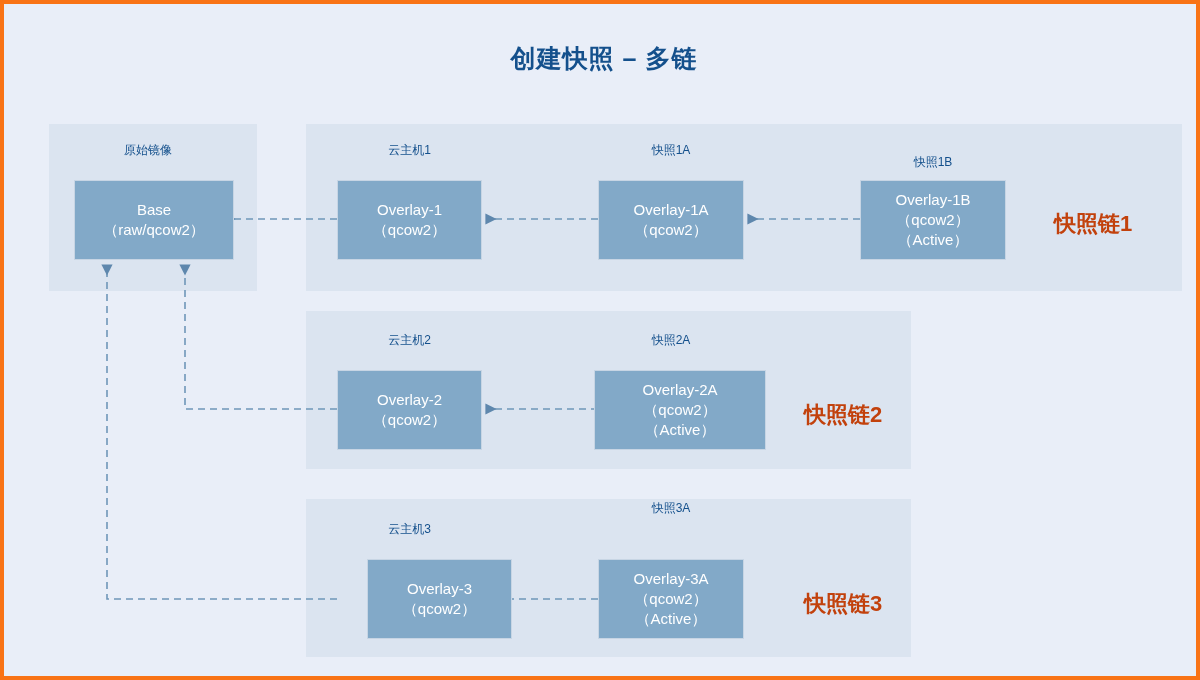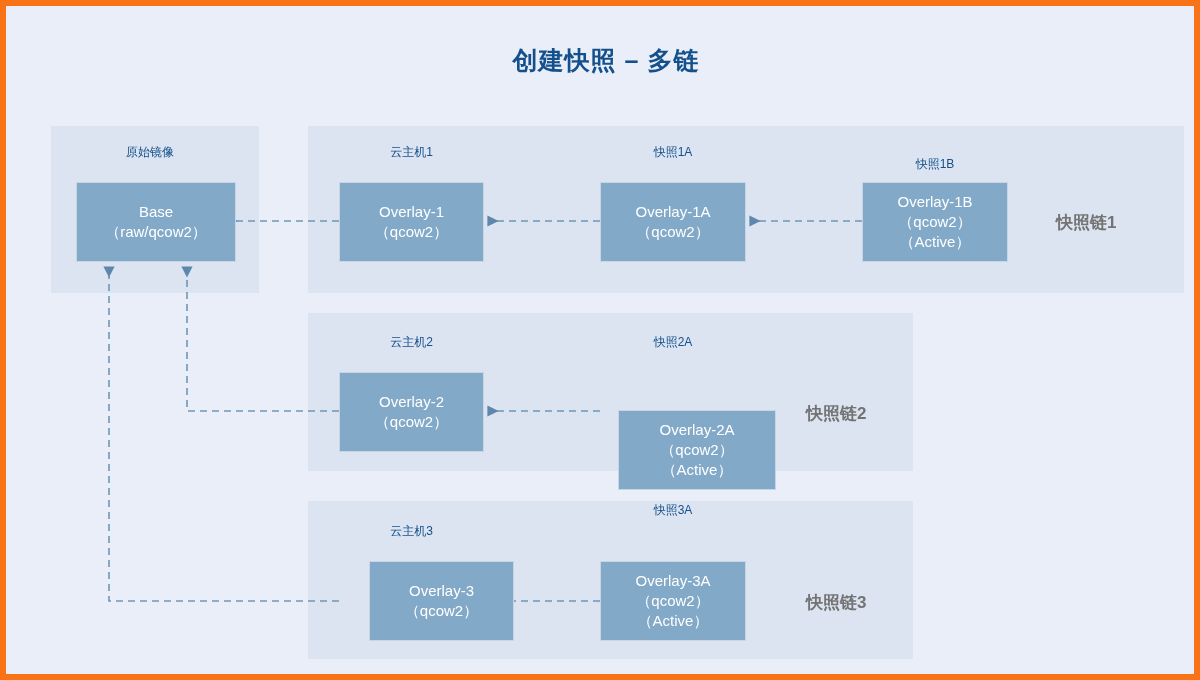--- a/index.html
+++ b/index.html
@@ -8,21 +8,21 @@
     background: #ffffff;
   }
   body {
     font-family: "Liberation Sans", "DejaVu Sans", sans-serif;
   }
   #canvas {
     position: relative;
     width: 1200px;
     height: 680px;
     background: #e9eef8;
-    border: 6px solid #f97316;
+    border: 4px solid #f97316;
     box-sizing: border-box;
     overflow: hidden;
   }
   .title {
     position: absolute;
     left: 0;
     top: 38px;
     width: 1200px;
     text-align: center;
     font-size: 25px;
@@ -57,23 +57,23 @@
     justify-content: center;
     color: #ffffff;
     font-size: 15px;
     line-height: 20px;
     text-align: center;
   }
   .box .ln { display: block; white-space: nowrap; }
 
   .chain-tag {
     position: absolute;
-    font-size: 17px;
+    font-size: 22px;
     font-weight: bold;
-    color: #737373;
+    color: #c2410c;
     white-space: nowrap;
   }
 
   svg.links {
     position: absolute;
     left: 0;
     top: 0;
     width: 1200px;
     height: 680px;
     pointer-events: none;
@@ -140,21 +140,21 @@
 
   <div class="chain-tag" style="left:1050px; top:205px;">快照链1</div>
 
   <div class="node-label" style="left:333px; top:328px; width:145px;">云主机2</div>
   <div class="box" style="left:333px; top:366px; width:145px; height:80px;">
     <span class="ln">Overlay-2</span>
     <span class="ln">（qcow2）</span>
   </div>
 
   <div class="node-label" style="left:594px; top:328px; width:146px;">快照2A</div>
-  <div class="box" style="left:612px; top:366px; width:158px; height:80px;margin-top:38px;">
+  <div class="box" style="left:590px; top:366px; width:172px; height:80px;">
     <span class="ln">Overlay-2A</span>
     <span class="ln">（qcow2）</span>
     <span class="ln">（Active）</span>
   </div>
 
   <div class="chain-tag" style="left:800px; top:396px;">快照链2</div>
 
   <div class="node-label" style="left:333px; top:517px; width:145px;">云主机3</div>
   <div class="box" style="left:333px; top:555px; width:145px; height:80px;margin-left:30px;">
     <span class="ln">Overlay-3</span>

